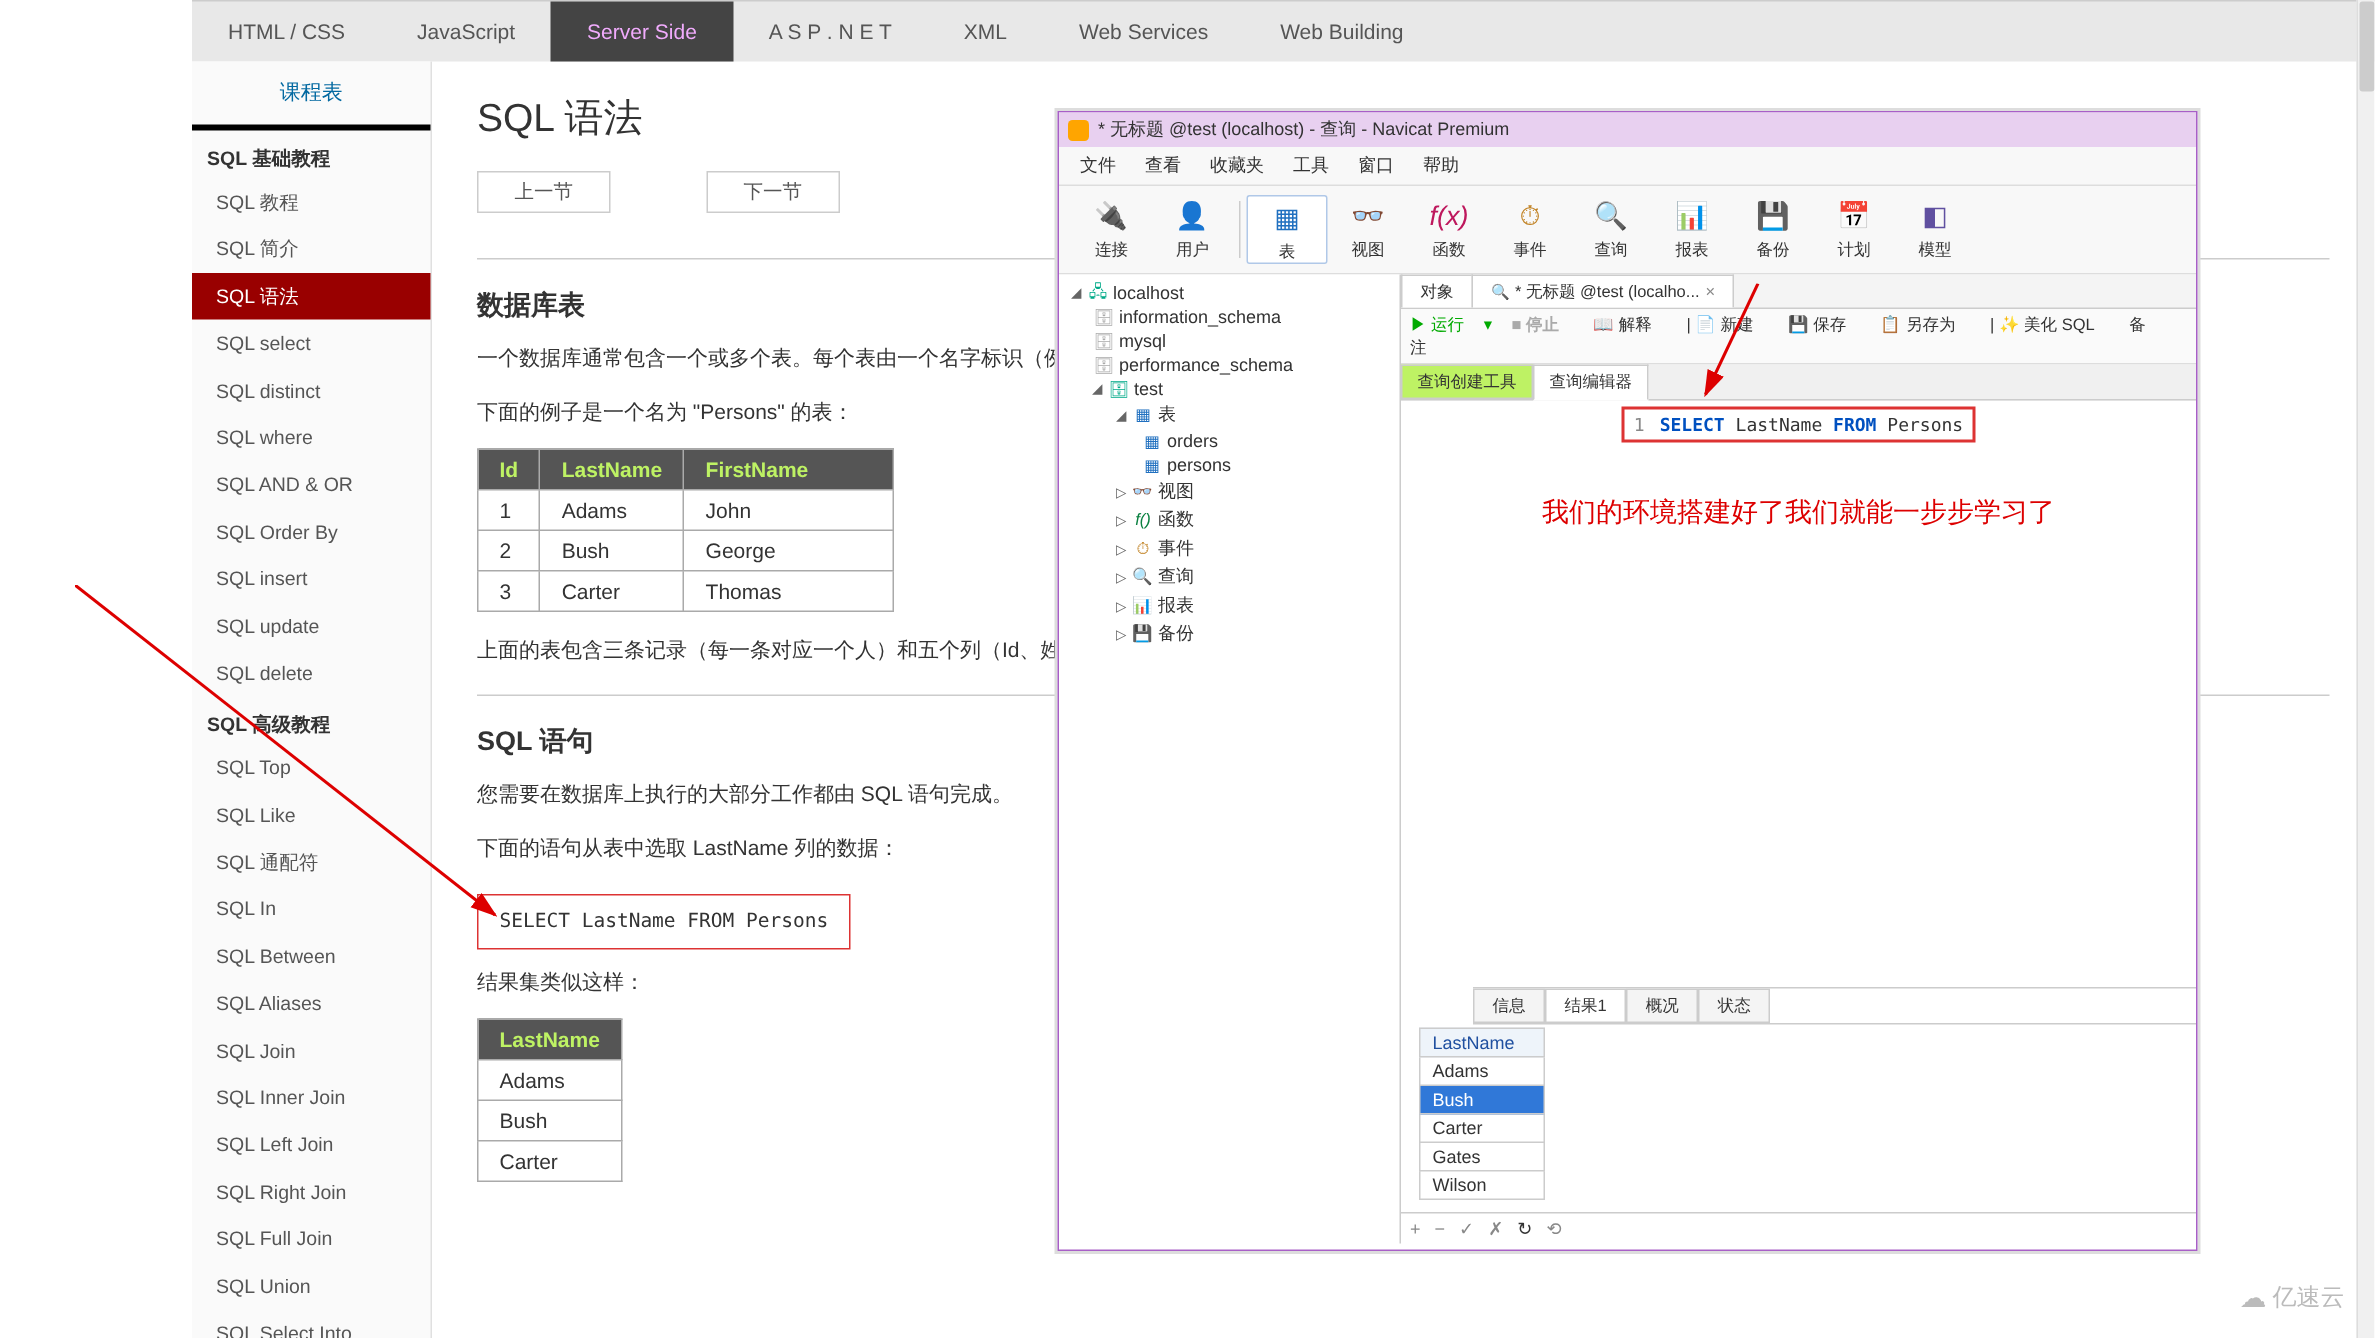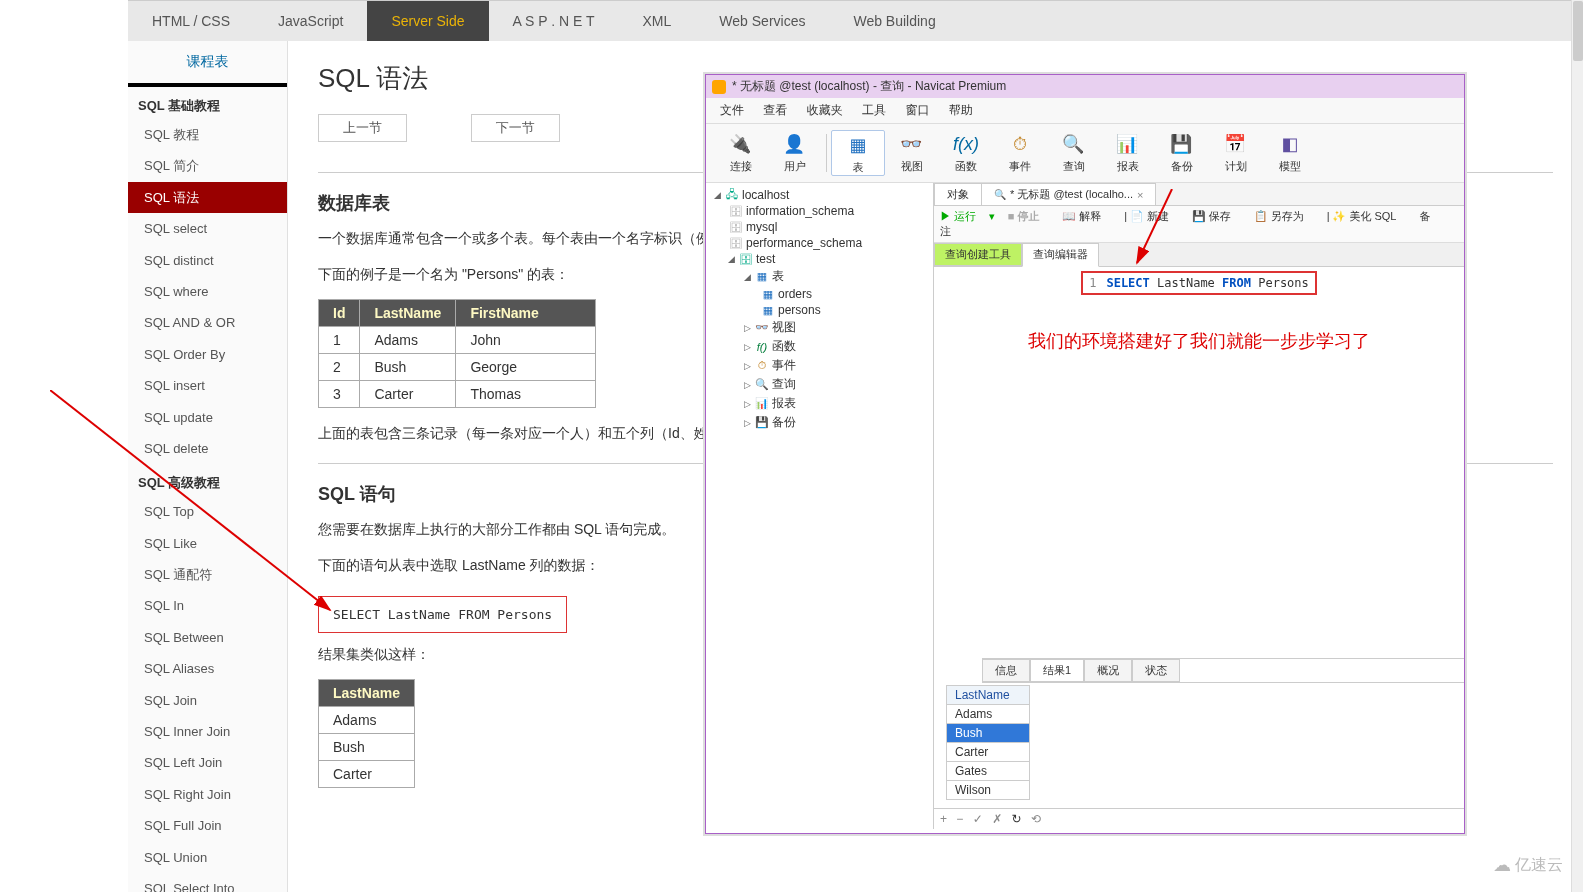--- a/index.html
+++ b/index.html
@@ -1,21 +1,21 @@
 <!DOCTYPE html>
 <html><head>
 <meta charset="utf-8">
 <style>
 * { margin: 0; padding: 0; box-sizing: border-box; }
 body { font-family: "Microsoft YaHei", Arial, sans-serif; font-size: 13px; background: #fff; color: #333; overflow: hidden; width: 1583px; height: 892px; position: relative; }
 
 
 .topnav { display: flex; background: #e8e8e8; border-top: 1px solid #ccc; margin-left: 128px; }
 .topnav-item { padding: 12px 24px; color: #555; cursor: pointer; font-size: 14px; }
-.topnav-item.active { background: #444; color: #eab308; }
+.topnav-item.active { background: #444; color: #f0abfc; }
 
 
 .wrap { display: flex; margin-left: 128px; }
 .sidebar { width: 160px; background: #fafafa; border-right: 1px solid #e0e0e0; }
 .sidebar-title { text-align: center; padding: 12px 0; color: #0369a1; font-size: 14px; border-bottom: 4px solid #000000; }
 .side-section { padding: 10px 10px 4px 10px; font-weight: bold; font-size: 13px; color: #333; }
 .side-item { display: block; padding: 4px 10px 4px 16px; color: #555; font-size: 13px; line-height: 1.8; cursor: pointer; }
 .side-item.active { background: #900; color: #fff; }
 
 .content { flex: 1; padding: 20px 30px; }
@@ -23,21 +23,21 @@
 .pager { margin-bottom: 30px; }
 .pager-btn { display: inline-block; border: 1px solid #ccc; padding: 4px 24px; color: #555; font-size: 13px; background: #fff; cursor: pointer; }
 .pager-btn + .pager-btn { margin-left: 60px; }
 .divider { border-top: 1px solid #ccc; margin: 18px 0; }
 
 .content h2 { font-size: 18px; font-weight: bold; margin-bottom: 12px; }
 .content p { margin-bottom: 12px; line-height: 1.7; font-size: 14px; }
 
 table.data { border-collapse: collapse; margin: 8px 0 14px 0; }
 table.data th, table.data td { border: 1px solid #aaa; padding: 5px 14px; text-align: left; font-size: 14px; }
-table.data th { background: #555; color: #fef9c3; font-weight: bold; }
+table.data th { background: #555; color: #bef264; font-weight: bold; }
 
 .code-box { border: 1px solid #d33; padding: 10px 14px; font-family: Consolas, monospace; font-size: 13px; display: inline-block; margin: 6px 0 10px 0; }
 
 
 .navicat { position: absolute; left: 705px; top: 74px; width: 760px; height: 760px; background: #fff; border: 1px solid #a85fc7; box-shadow: 0 0 0 2px #ddd; font-size: 12px; }
 .nav-title { background: #e8d0f0; padding: 3px 6px; color: #333; display: flex; align-items: center; }
 .nav-title-icon { width: 14px; height: 14px; background: #ffa500; border-radius: 3px; margin-right: 6px; }
 .nav-menubar { background: #f8f8f8; padding: 2px 6px; border-bottom: 1px solid #ddd; }
 .nav-menubar span { display: inline-block; padding: 2px 8px; cursor: pointer; }
 .nav-toolbar { background: #f8f8f8; padding: 6px 8px; display: flex; border-bottom: 1px solid #ddd; }
@@ -234,21 +234,21 @@
     <div class="nav-tool-sep"></div>
     <div class="nav-tool active">
         <span class="nav-tool-icon" style="color:#2070c0">▦</span>
         <span class="nav-tool-label">表</span>
       </div>
     <div class="nav-tool">
         <span class="nav-tool-icon">👓</span>
         <span class="nav-tool-label">视图</span>
       </div>
     <div class="nav-tool">
-        <span class="nav-tool-icon" style="color:#0369a1;font-style:italic">f(x)</span>
+        <span class="nav-tool-icon" style="color:#be185d;font-style:italic">f(x)</span>
         <span class="nav-tool-label">函数</span>
       </div>
     <div class="nav-tool">
         <span class="nav-tool-icon" style="color:#c08020">⏱</span>
         <span class="nav-tool-label">事件</span>
       </div>
     <div class="nav-tool">
         <span class="nav-tool-icon" style="color:#2070c0">🔍</span>
         <span class="nav-tool-label">查询</span>
       </div>

